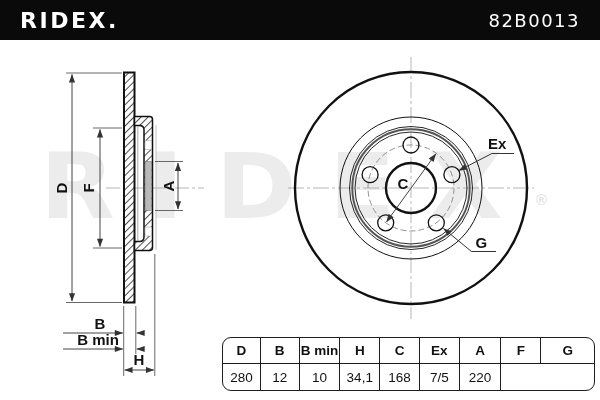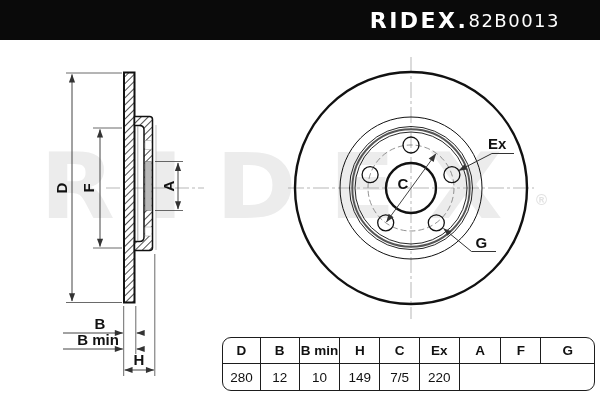--- a/index.html
+++ b/index.html
@@ -1,21 +1,21 @@
 <!DOCTYPE html>
 <html><head>
 <meta charset="utf-8">
 <style>
   html,body{margin:0;padding:0;background:#888;}
   .page{position:relative;width:600px;height:400px;background:#fff;overflow:hidden;
         font-family:"Liberation Sans",sans-serif;}
   
   .hdr{position:absolute;left:0;top:0;width:600px;height:40px;background:#0a0a0a;
-       display:flex;align-items:center;justify-content:flex-end;
-       padding:0 40px;box-sizing:border-box;z-index:3;}
+       display:flex;align-items:center;justify-content:space-between;
+       padding:0 20px;box-sizing:border-box;z-index:3;}
   .brand{color:#fff;font-weight:bold;font-size:22px;letter-spacing:2.5px;
          font-family:"DejaVu Sans",sans-serif;transform:scaleY(.95);}
   .partno{color:#fff;font-weight:normal;font-size:18px;letter-spacing:1.5px;
           font-family:"DejaVu Sans",sans-serif;}
   
   .wm{position:absolute;left:40px;top:142px;z-index:0;line-height:1;
       font-family:"DejaVu Sans",sans-serif;font-weight:bold;font-size:90px;
       letter-spacing:30px;color:#ececec;transform:scaleX(1.08);
       transform-origin:left top;white-space:nowrap;user-select:none;}
   .wm-r{position:absolute;left:536px;top:191px;z-index:0;font-size:15px;
@@ -145,18 +145,19 @@
     <div class="c h">B min</div>
     <div class="c h">H</div>
     <div class="c h">C</div>
     <div class="c h">Ex</div>
     <div class="c h">A</div>
     <div class="c h">F</div>
     <div class="c h last">G</div>
     <div class="c">280</div>
     <div class="c">12</div>
     <div class="c">10</div>
-    <div class="c">149</div>
+    <div class="c">34,1</div>
+    <div class="c">168</div>
     <div class="c">7/5</div>
     <div class="c">220</div>
   </div>
 
 </div>
 
 </body></html>

